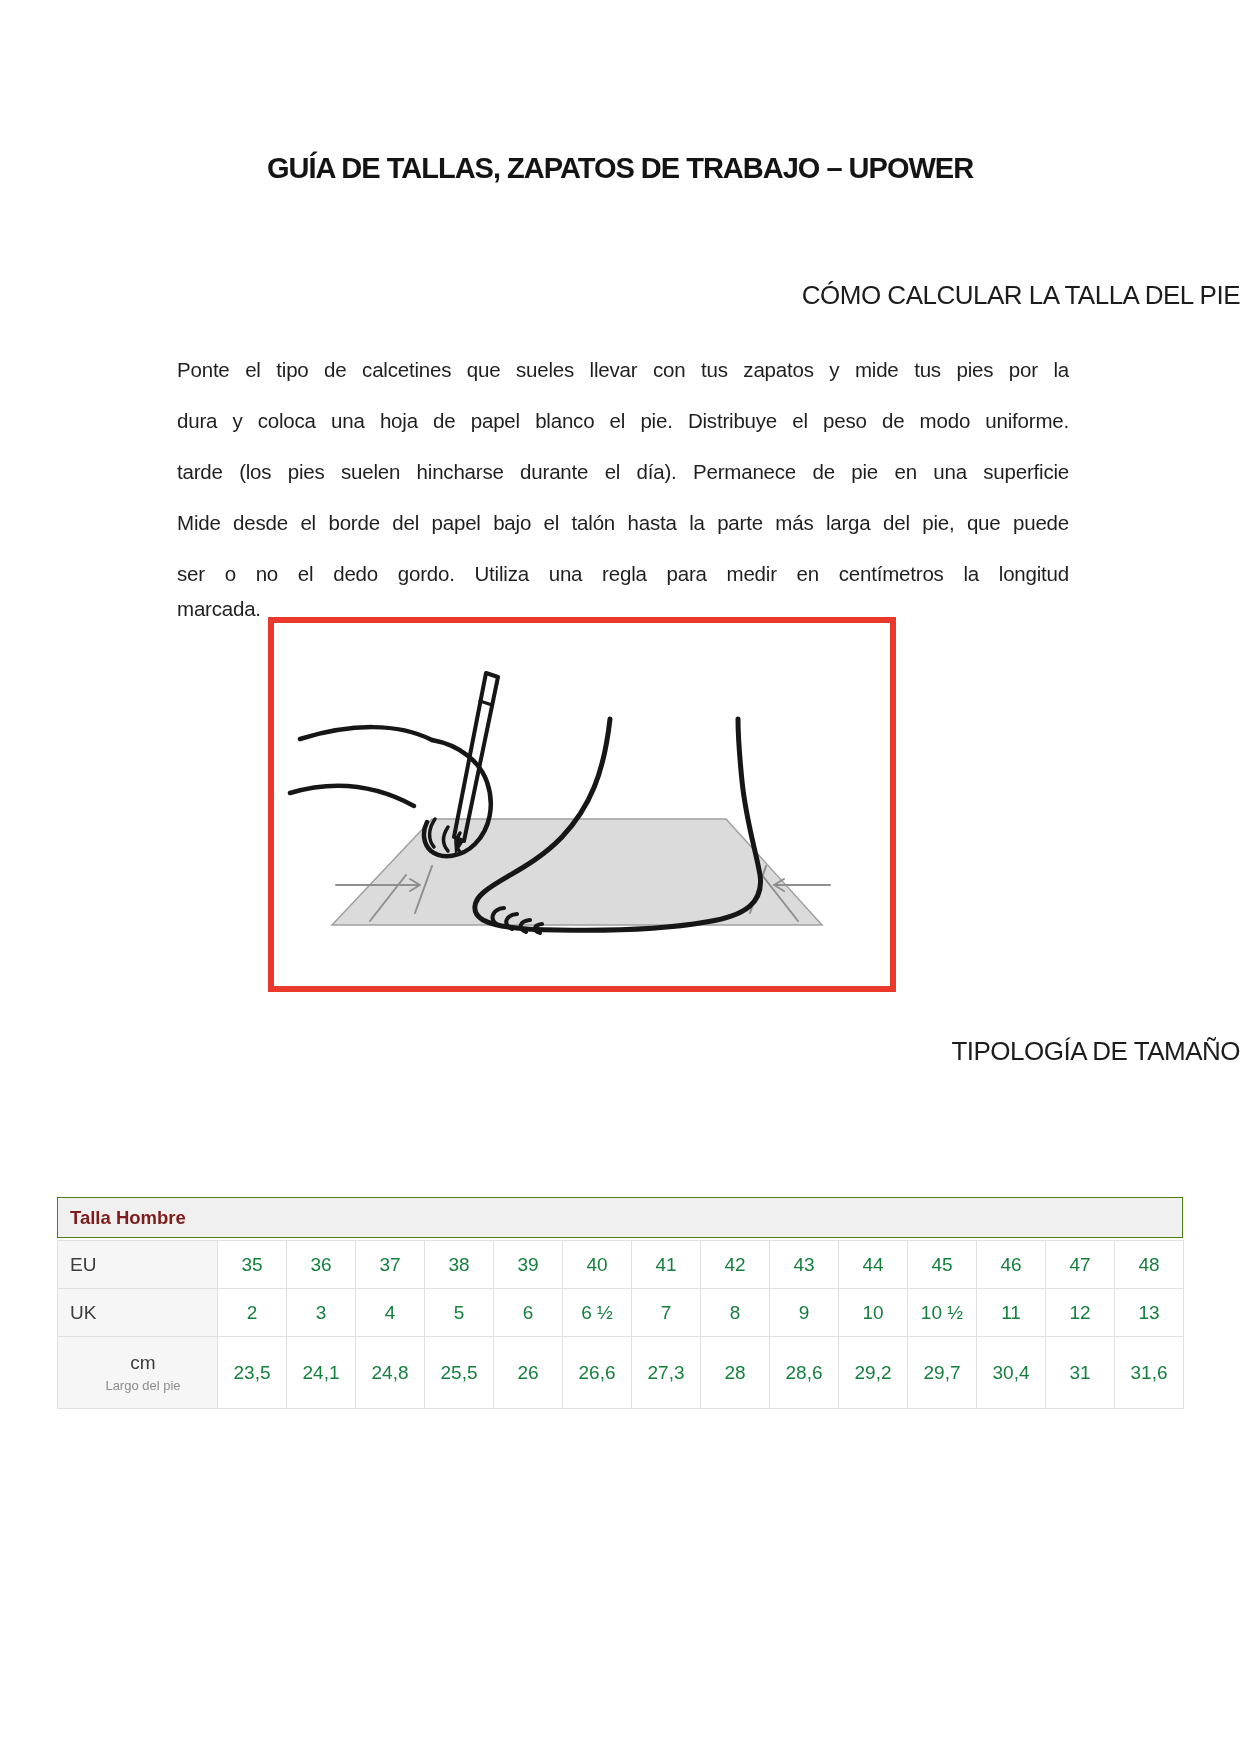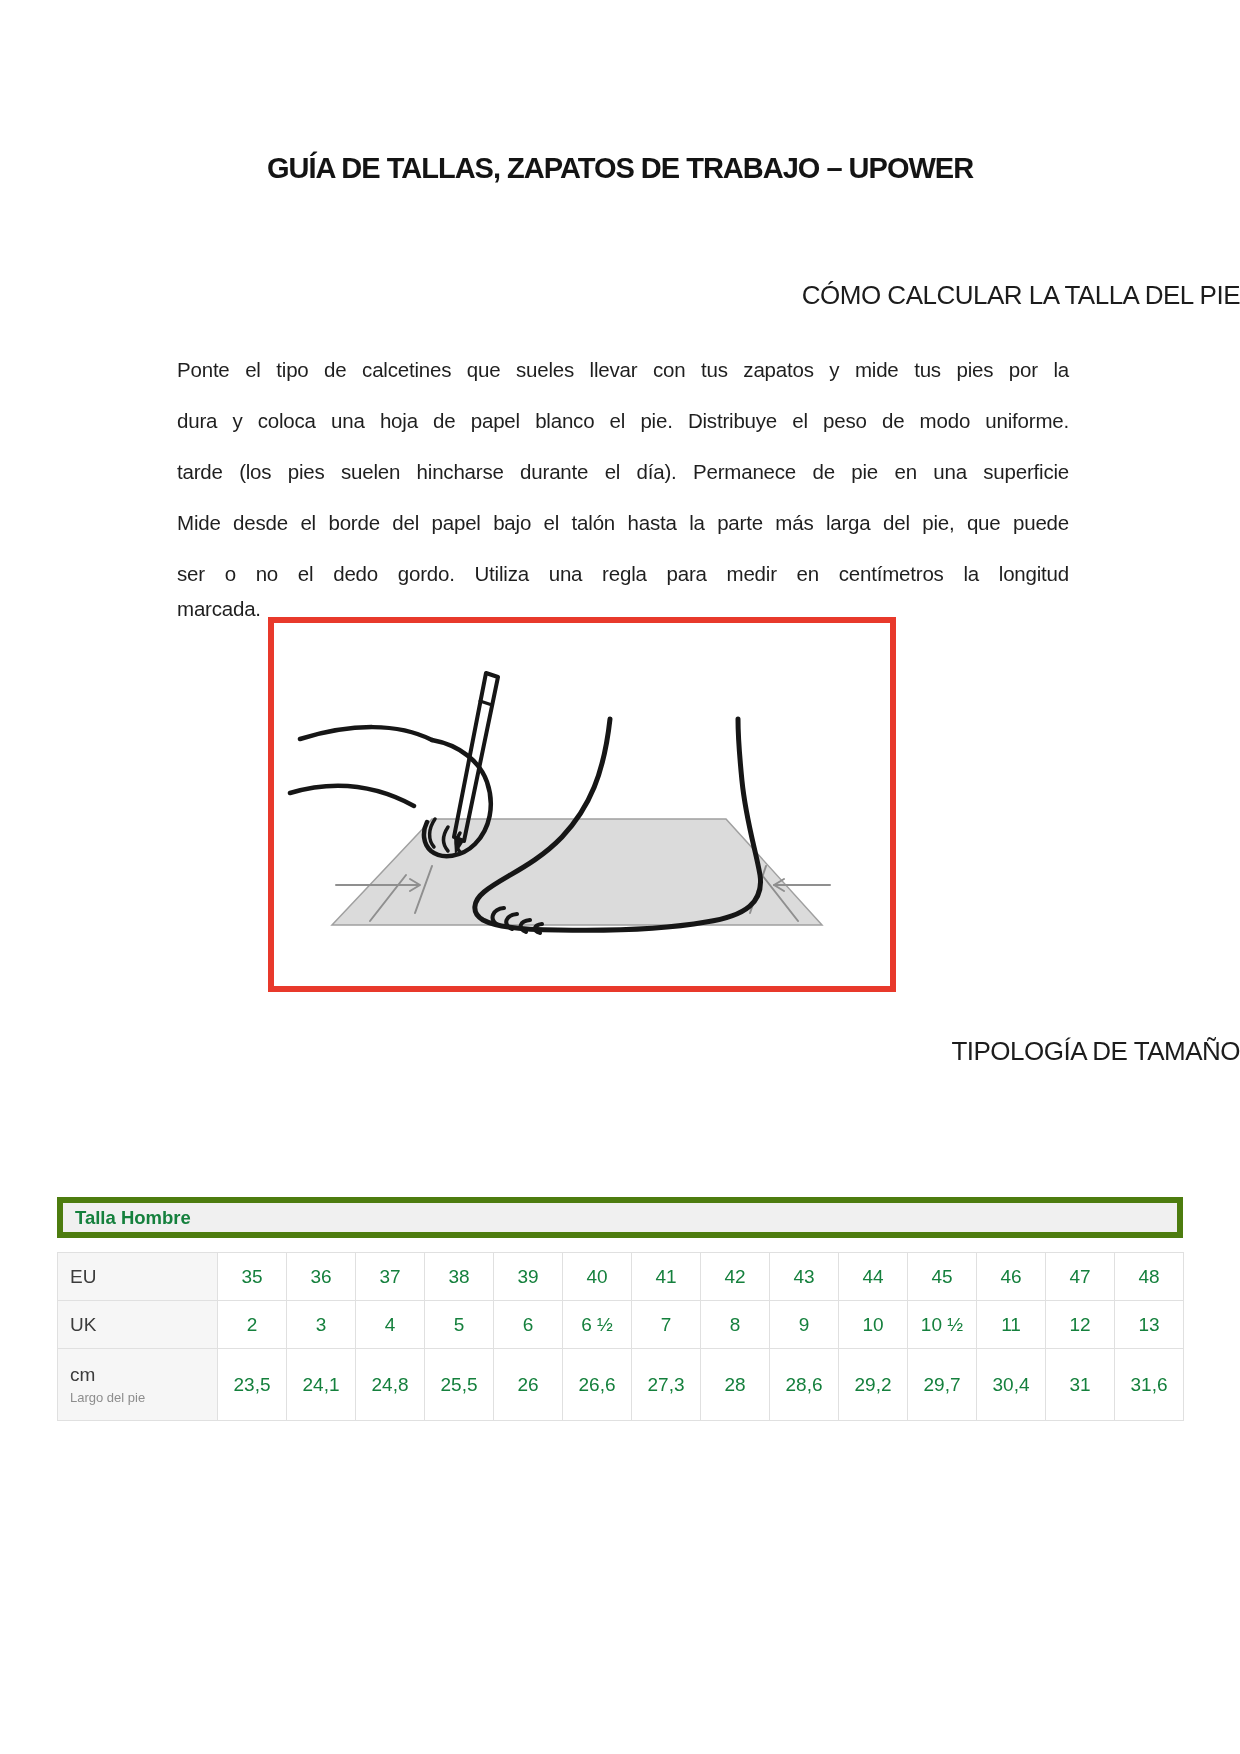--- a/index.html
+++ b/index.html
@@ -26,38 +26,38 @@
   .paragraph .jline{text-align:justify;text-align-last:justify;height:35px;white-space:nowrap;margin-top:16px;}
   .paragraph .lastline{text-align:left;height:35px;}
   .figure-frame{
     position:absolute;left:268px;top:617px;width:628px;height:375px;
     border:6px solid #e8392b;box-sizing:border-box;background:#ffffff;
   }
   .figure-frame svg{display:block;width:616px;height:363px;}
   .table-wrap{position:absolute;left:57px;top:1197px;width:1126px;}
   .table-header{
     height:41px;box-sizing:border-box;background:#f0f0f0;
-    border:6px solid #4d7c0f;display:flex;align-items:center;
-    padding:0 12px;font-size:18.5px;font-weight:700;color:#15803d;
+    border:1px solid #4d7c0f;display:flex;align-items:center;
+    padding:0 12px;font-size:18.5px;font-weight:700;color:#7f1d1d;
   }
   table.size-grid{
-    margin-top:14px;width:1126px;border-collapse:collapse;table-layout:fixed;
+    margin-top:2px;width:1126px;border-collapse:collapse;table-layout:fixed;
   }
   table.size-grid td{
     border:1px solid #e0e0e0;vertical-align:middle;box-sizing:border-box;
   }
   td.lbl{
     background:#f6f6f6;text-align:left;padding-left:12px;
     font-size:19px;color:#3c3c3c;
   }
   td.num{
     background:#ffffff;text-align:center;font-size:19px;color:#15803d;
   }
   tr.row-sm td{height:48px;}
-  tr.row-cm td{height:72px;}
+  tr.row-cm td{height:72px;text-align:center;}
   .sub{font-size:13px;color:#8d8d8d;margin-top:4px;}
   .ink{fill:none;stroke:#161616;stroke-linecap:round;stroke-linejoin:round;}
   .meas{fill:none;stroke:#8f8f8f;stroke-linecap:round;stroke-linejoin:round;stroke-width:2;}
 </style>
 </head>
 <body>
 
 <div class="page">
 
   <h1 class="title">GUÍA DE TALLAS, ZAPATOS DE TRABAJO – UPOWER</h1>

